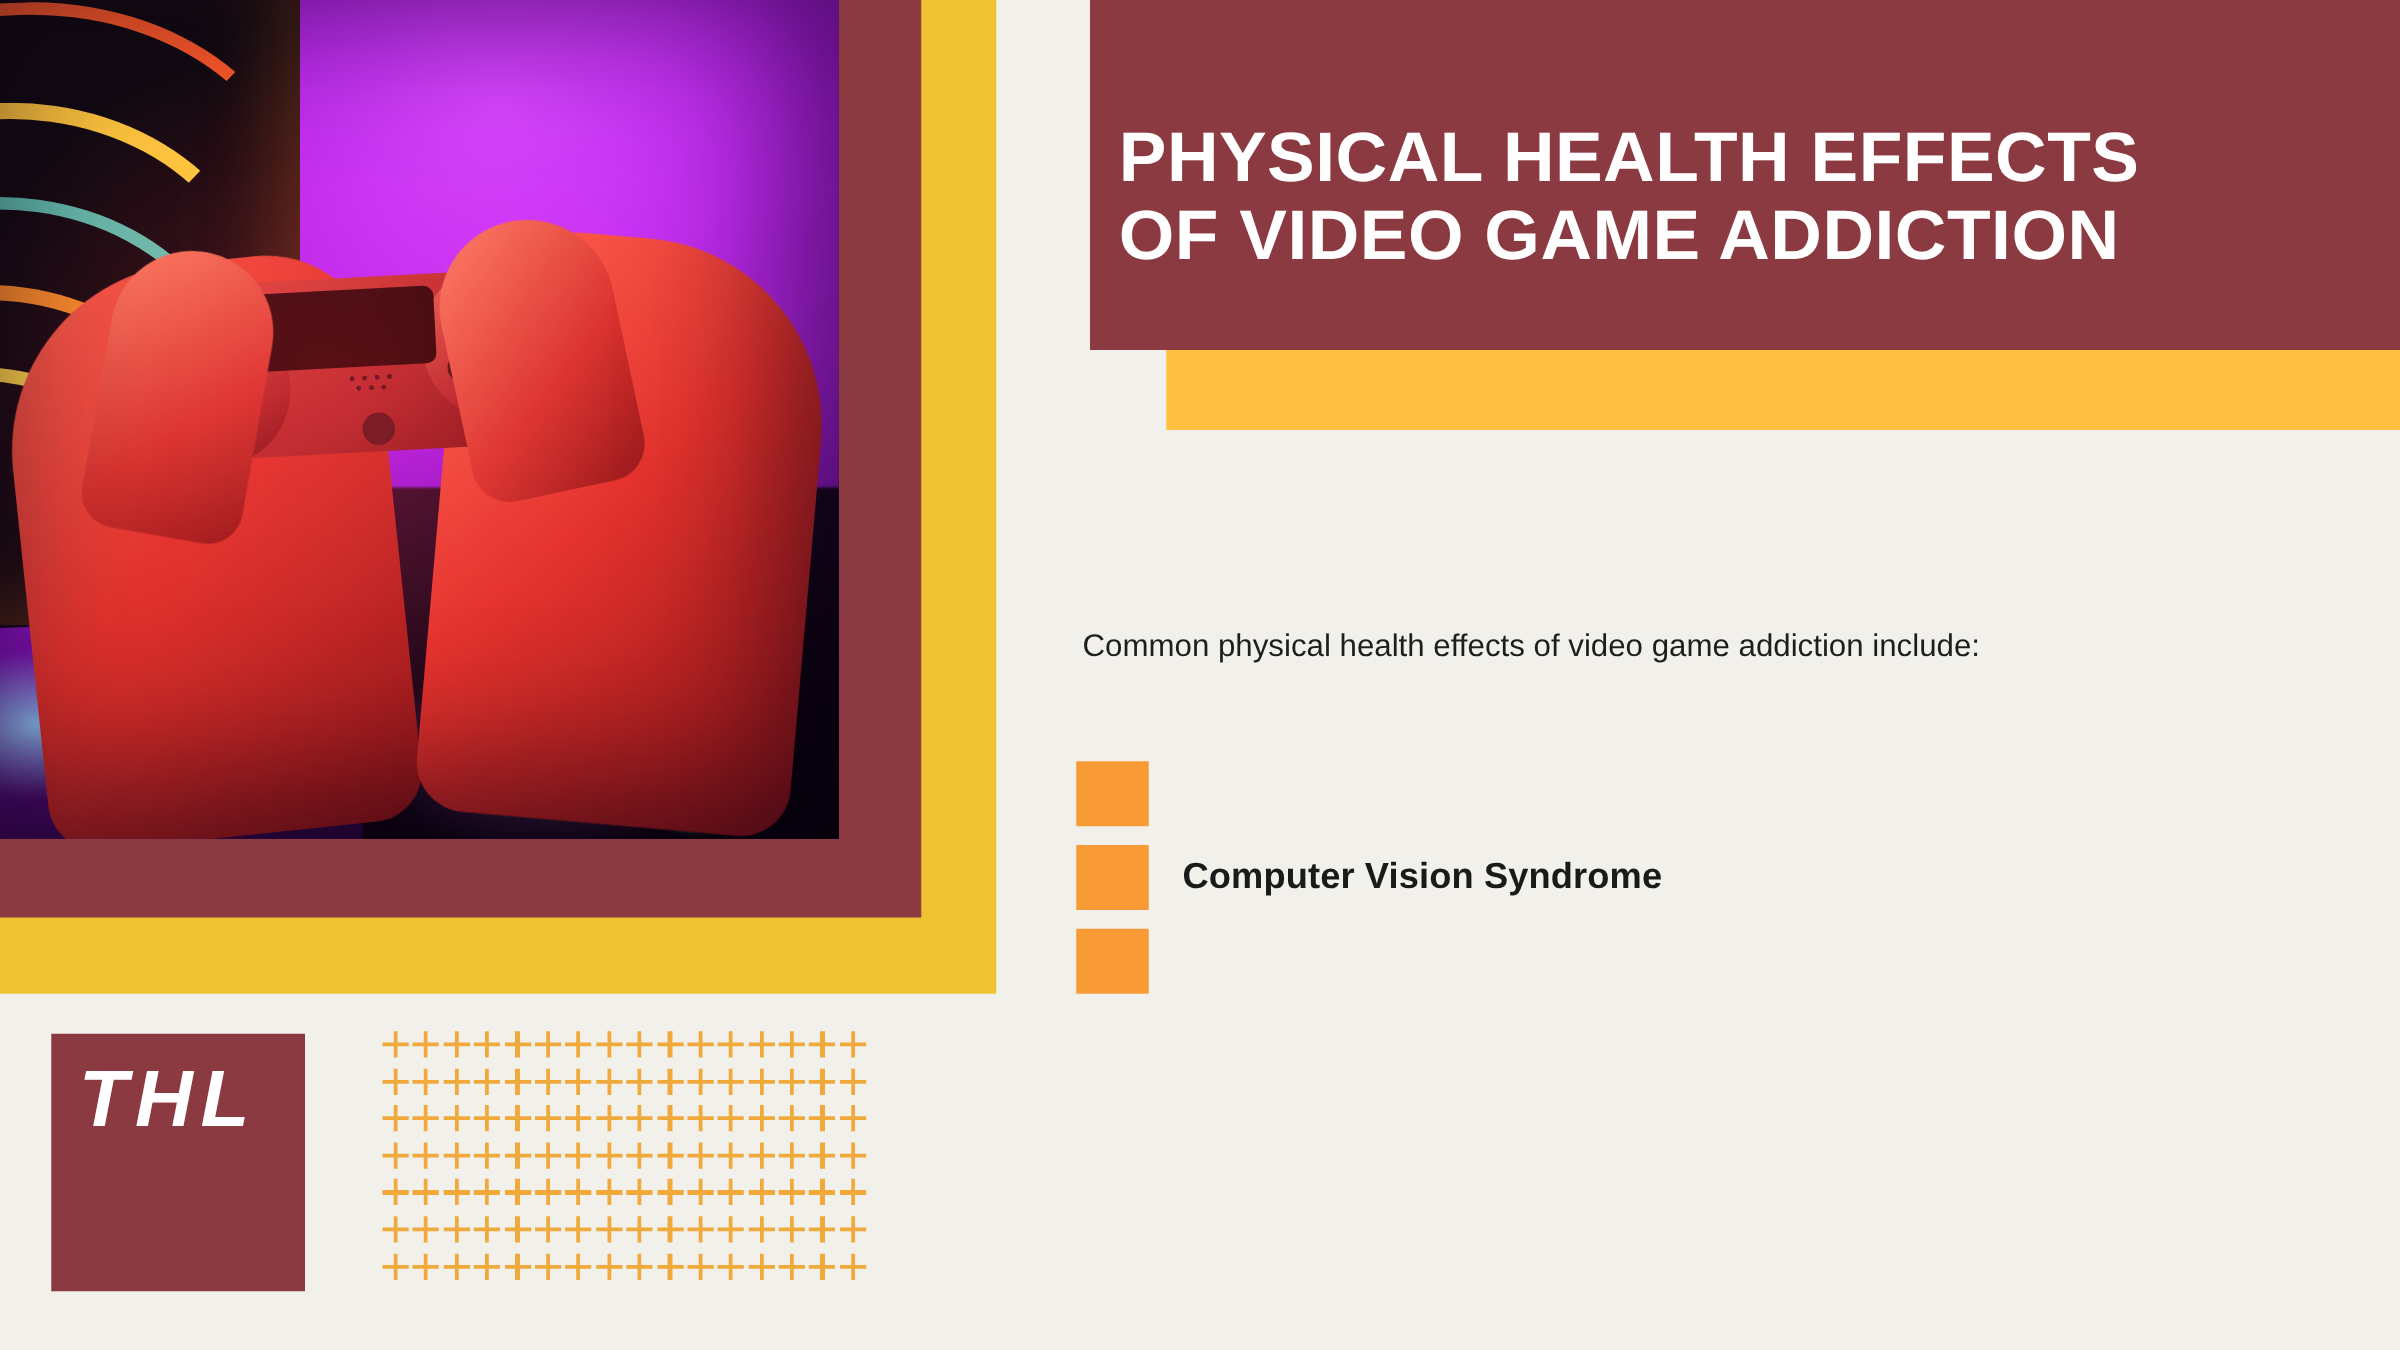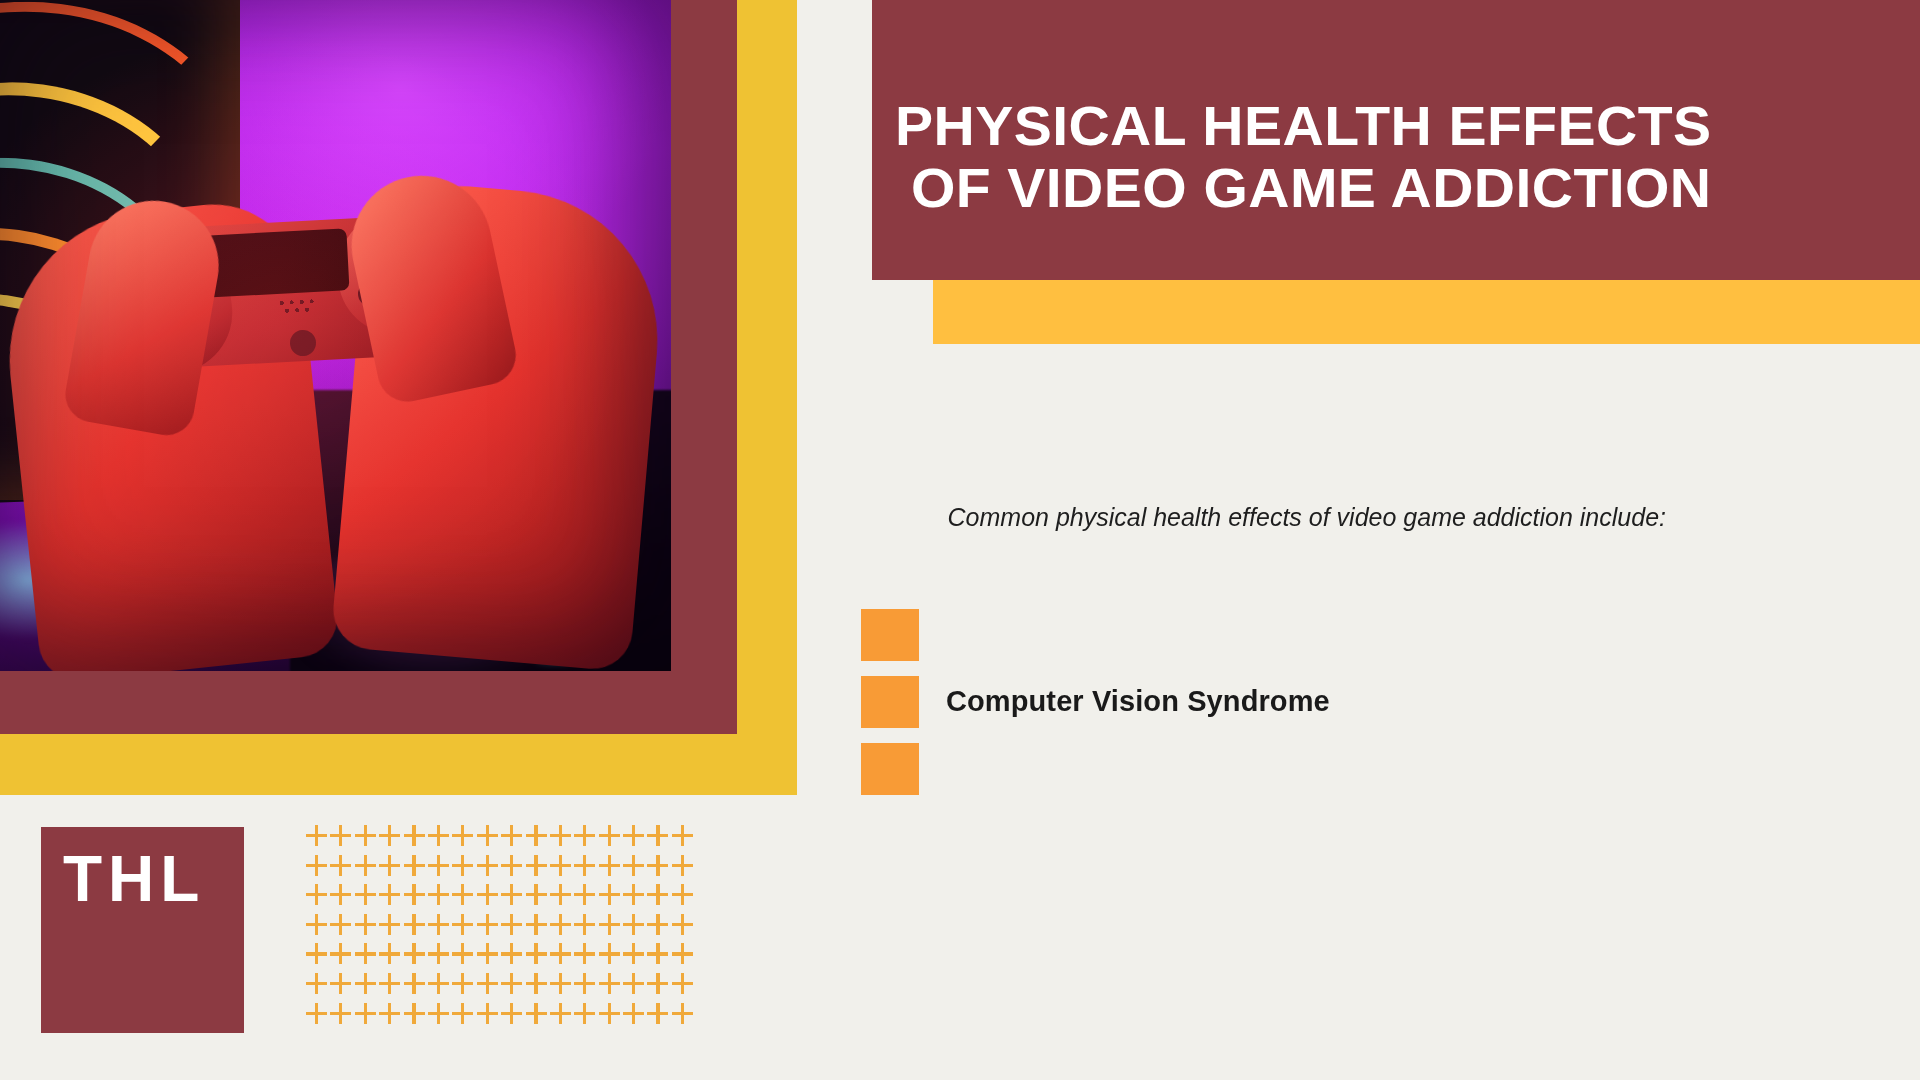--- a/index.html
+++ b/index.html
@@ -7,21 +7,20 @@
     width:1920px; height:1080px;
     background:#F1F0EB;
     font-family:"Liberation Sans", sans-serif;
     overflow:hidden;
   }
   #stage {
     position:relative;
     width:1920px; height:1080px;
     background:#F1F0EB;
     overflow:hidden;
-    text-align:right;
   }
 
   
   .frame-yellow{
     position:absolute; left:-40px; top:-40px;
     width:837px; height:835px;
     background:#EFC233;
   }
   .frame-maroon{
     position:absolute; left:-40px; top:-40px;
@@ -185,21 +184,20 @@
     text-transform:uppercase;
     white-space:pre-line;
     transform:scaleX(1.02);
     transform-origin:left center;
   }
 
   
   .intro{
     position:absolute; left:866px; top:500px; width:800px;
     font-size:25px;
-    font-style:italic;
     line-height:1.42;
     color:#1E1E1E;
   }
   .list{
     position:absolute; left:861px; top:601px; width:1010px;
   }
   .list-item{
     display:flex; align-items:center; height:67px;
   }
   .bullet-square{
@@ -211,20 +209,21 @@
     font-weight:bold;
     color:#1A1A1A;
     letter-spacing:.1px;
     white-space:nowrap;
   }
 
   
   .logo-box{
     position:absolute; left:41px; top:827px; width:203px; height:206px;
     background:#8C3A42;
+    font-style:italic;
   }
   .logo-text{
     position:absolute; left:22px; top:20px;
     color:#FFFFFF; font-weight:bold; font-size:64px;
     letter-spacing:6px; line-height:1;
   }
   .plus-grid{
     position:absolute; left:306px; top:824px;
     display:grid;
     grid-template-columns:repeat(16, 24.4px);

